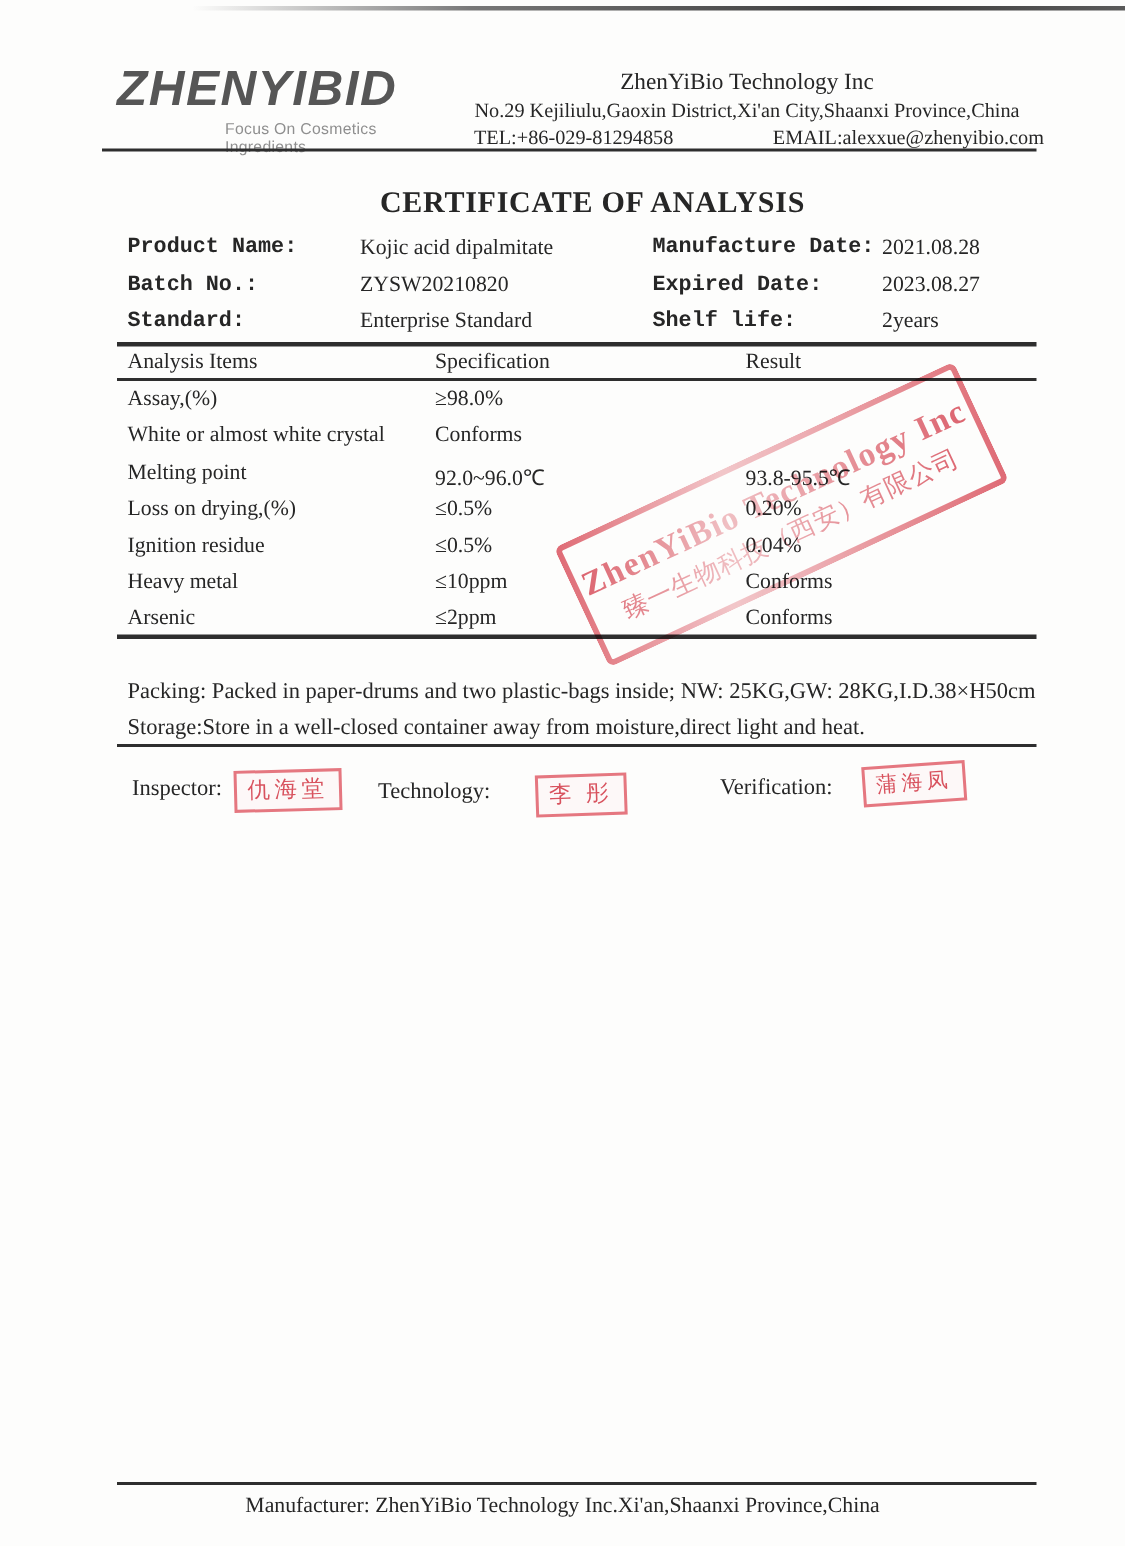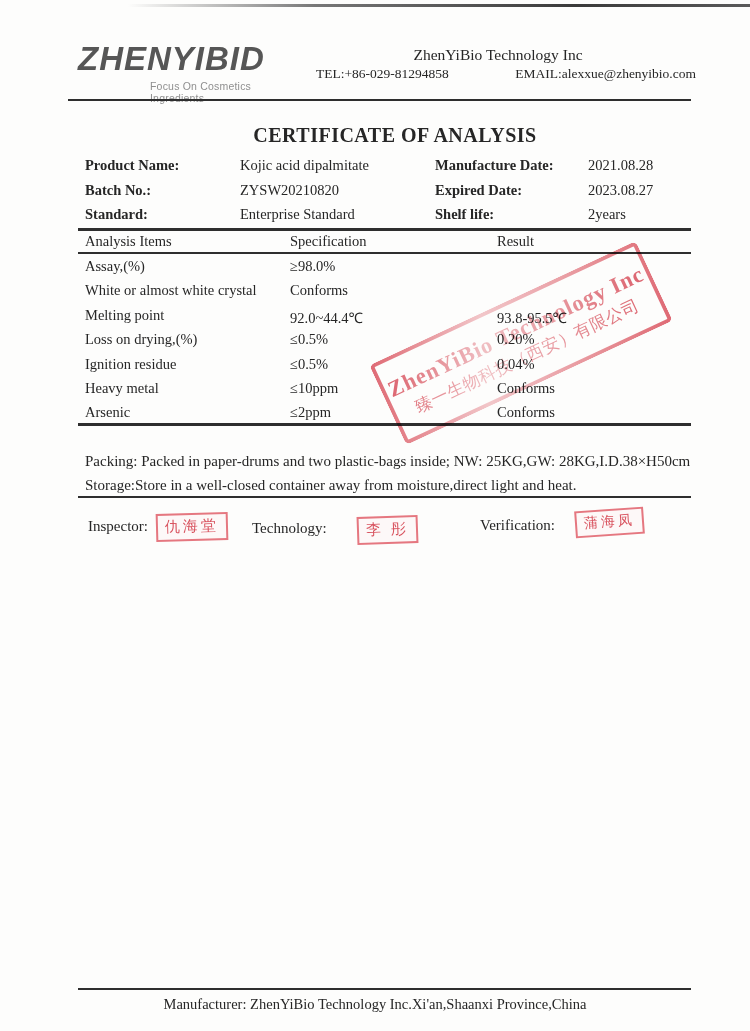--- a/index.html
+++ b/index.html
@@ -29,21 +29,21 @@
   .rule { background:#2e2e2e; }
   .rule-header { top:99px; left:68px; width:623px; height:2px; }
 
   
   .title { top:124px; left:0; width:100%; text-align:center; font-size:20px; font-weight:bold;
     letter-spacing:0.5px;padding-left:40px; }
 
   
   .info-row { position:absolute; left:85px; width:606px; display:grid;
     grid-template-columns:155px 195px 153px 1fr; font-size:14.5px; }
-  .info-label { font-weight:bold; }
+  .info-label { font-weight:bold;font-family:Liberation Mono, monospace; }
   .ir1 { top:157px; } .ir2 { top:182px; } .ir3 { top:206px; }
 
   
   .rule-thick-top { top:228px; left:78px; width:613px; height:3px; }
   .th-row { top:233px; left:85px; width:606px; display:grid;
     grid-template-columns:205px 207px 1fr; font-size:14.5px; }
   .rule-under-th { top:252px; left:78px; width:613px; height:1.5px; }
   .table-rows { top:258px; left:85px; width:606px; font-size:14.5px; }
   .t-row { display:grid; grid-template-columns:205px 207px 1fr; height:24.4px; }
   .rule-thick-bottom { top:423px; left:78px; width:613px; height:3px; }
@@ -83,20 +83,21 @@
 <div class="page">
 
   <div class="abs scan-line"></div>
 
   <div class="abs logo">
     <div class="logo-text">ZHENYIBID</div>
     <div class="logo-tagline">Focus On Cosmetics Ingredients</div>
   </div>
   <div class="abs company">
     <div class="company-name">ZhenYiBio Technology Inc</div>
+    <div class="company-address">No.29 Kejiliulu,Gaoxin District,Xi'an City,Shaanxi Province,China</div>
     <div class="company-contact">
       <span>TEL:+86-029-81294858</span>
       <span>EMAIL:alexxue@zhenyibio.com</span>
     </div>
   </div>
   <div class="abs rule rule-header"></div>
 
   <div class="abs title">CERTIFICATE OF ANALYSIS</div>
 
   <div class="info-row ir1">
@@ -130,21 +131,21 @@
     <div class="t-row">
       <span>Assay,(%)</span>
       <span>≥98.0%</span>
     </div>
     <div class="t-row">
       <span>White or almost white crystal</span>
       <span>Conforms</span>
     </div>
     <div class="t-row">
       <span>Melting point</span>
-      <span>92.0~44.4℃</span>
+      <span>92.0~96.0℃</span>
       <span>93.8-95.5℃</span>
     </div>
     <div class="t-row">
       <span>Loss on drying,(%)</span>
       <span>≤0.5%</span>
       <span>0.20%</span>
     </div>
     <div class="t-row">
       <span>Ignition residue</span>
       <span>≤0.5%</span>

